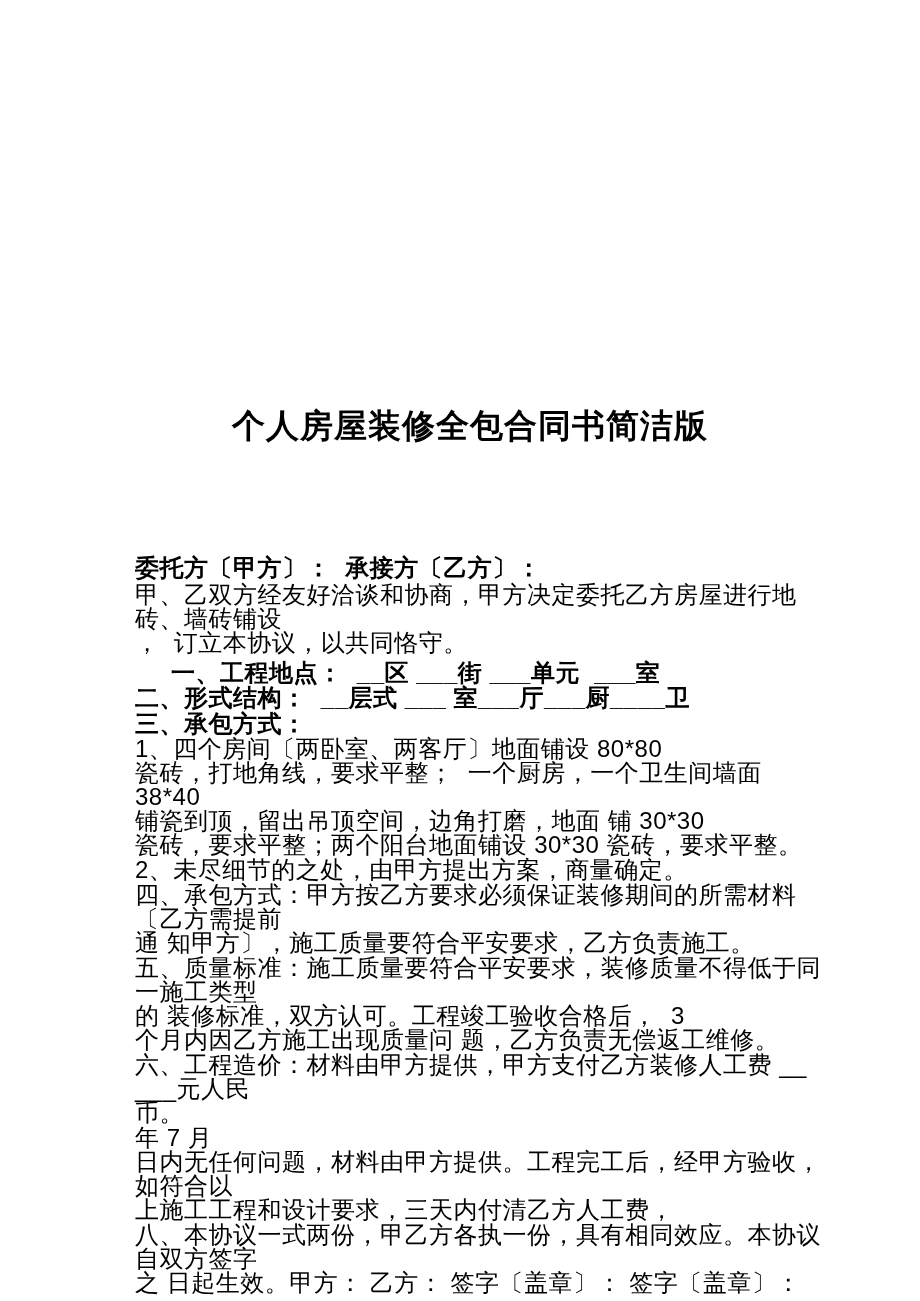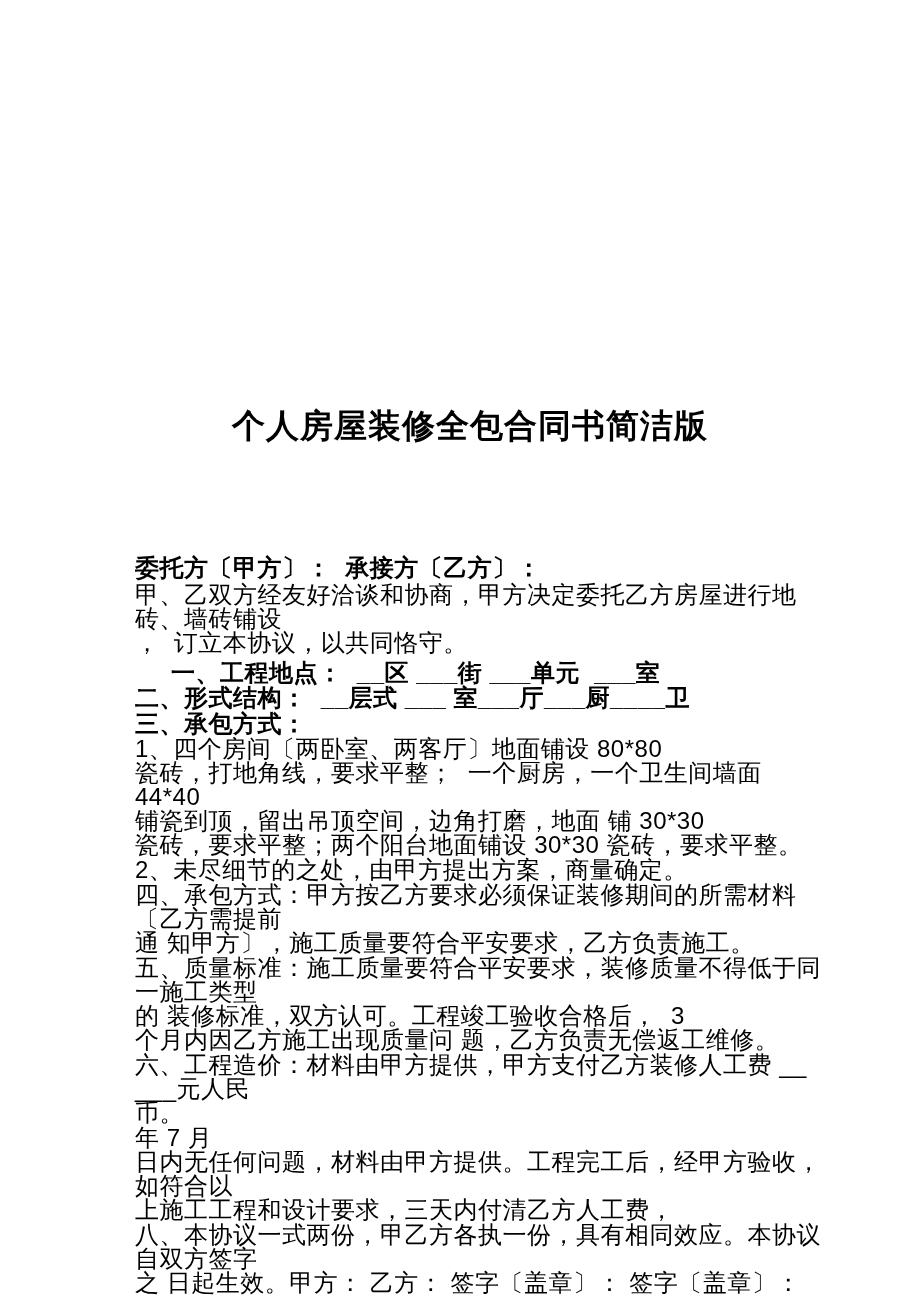--- a/index.html
+++ b/index.html
@@ -66,21 +66,21 @@
         <div class="line"><span class="b">一、工程地点：</span><span class="b">  __区 ___街 ___单元  ___室</span></div>
       </div>
       <div class="para">
         <div class="line"><span class="b">二、形式结构：</span><span class="b">  __层式 ___ 室___厅___厨____卫</span></div>
       </div>
       <div class="para">
         <div class="line"><span class="b">三、承包方式：</span></div>
       </div>
       <div class="para">
         <div class="line"><span>1、四个房间〔两卧室、两客厅〕地面铺设 80*80</span></div>
-        <div class="line"><span>瓷砖，打地角线，要求平整；  一个厨房，一个卫生间墙面 44*40</span></div>
+        <div class="line"><span>瓷砖，打地角线，要求平整；  一个厨房，一个卫生间墙面 38*40</span></div>
         <div class="line"><span>铺瓷到顶，留出吊顶空间，边角打磨，地面 铺 30*30</span></div>
         <div class="line"><span>瓷砖，要求平整；两个阳台地面铺设 30*30 瓷砖，要求平整。</span></div>
       </div>
       <div class="para">
         <div class="line"><span>2、未尽细节的之处，由甲方提出方案，商量确定。</span></div>
       </div>
       <div class="para">
         <div class="line"><span>四、承包方式：</span><span>甲方按乙方要求必须保证装修期间的所需材料〔乙方需提前</span></div>
         <div class="line"><span>通 知甲方〕，施工质量要符合平安要求，乙方负责施工。</span></div>
       </div>

